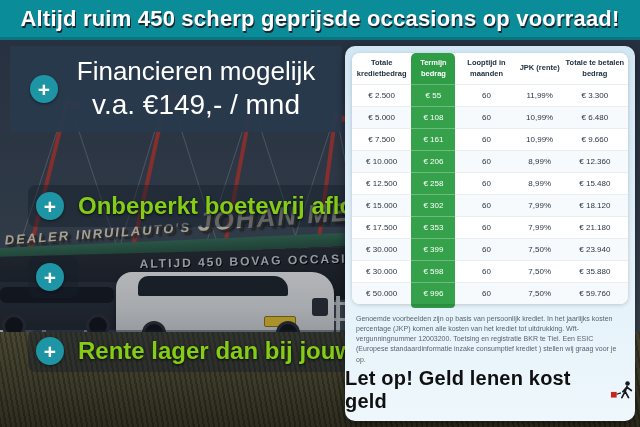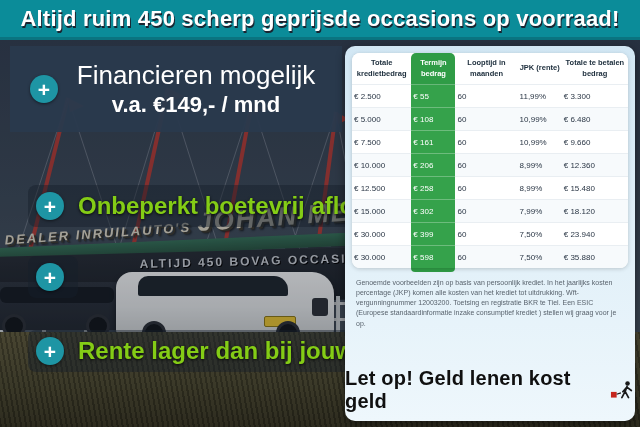--- a/index.html
+++ b/index.html
@@ -66,50 +66,50 @@
       linear-gradient(180deg,#5b5534 0%,#474327 55%,#343019 100%);
   }
   .photo-overlay{position:absolute;inset:0;background:rgba(13,18,28,.28);}
   
   .headline-box{
     position:absolute;left:10px;top:46px;width:332px;height:86px;
     background:rgba(42,57,77,.96);display:flex;align-items:center;
   }
   .headline-text{flex:1;text-align:center;color:#fff;padding-right:8px;}
   .hl1{font-size:26px;font-weight:400;line-height:1.2;}
-  .hl2{font-size:22px;font-weight:700;line-height:1.25;}
+  .hl2{font-size:28px;font-weight:400;line-height:1.25;}
   .plus{
     width:28px;height:28px;border-radius:50%;background:#1e95a4;flex:0 0 auto;
     display:flex;align-items:center;justify-content:center;
     color:#fff;font-size:21px;font-weight:700;line-height:1;
     box-shadow:0 1px 3px rgba(0,0,0,.5);
   }
   .headline-box .plus{margin-left:20px;}
   .usp{
     position:absolute;left:28px;display:flex;align-items:center;gap:14px;
     background:rgba(22,30,43,.45);border-radius:8px;padding:7px 14px 7px 8px;
   }
   .usp .label{color:#84cc16;font-size:24px;text-shadow:0 1px 3px rgba(0,0,0,.85);white-space:nowrap;font-weight:bold;}
   .usp1{top:185px;} .usp2{top:256px;} .usp3{top:330px;}
   
   .panel{
     position:absolute;left:345px;top:46px;width:290px;height:375px;border-radius:10px;
     background:linear-gradient(180deg,#d2e7f4 0%,#e3f1f9 60%,#eef7fc 100%);
     box-shadow:0 3px 10px rgba(0,0,0,.45);box-sizing:border-box;
   }
-  .card{position:relative;margin:7px 7px 10px 7px;height:215px;}
+  .card{position:relative;margin:7px 7px 10px 7px;height:251px;}
   .table-wrap{position:relative;z-index:1;height:100%;border-radius:8px;overflow:hidden;background:#fff;box-shadow:0 1px 4px rgba(0,0,0,.18);}
   table{width:100%;height:100%;border-collapse:collapse;table-layout:fixed;}
   col.c1{width:21.5%;} col.c2{width:16%;} col.c3{width:22.5%;} col.c4{width:16%;} col.c5{width:24%;}
   th{
     font-size:7.5px;font-weight:700;color:#20313f;text-align:center;vertical-align:middle;
     padding:5px 2px;line-height:1.4;background:#fff;
   }
   td{
-    font-size:8px;color:#2a3645;vertical-align:middle;
+    font-size:8px;color:#2a3645;text-align:center;vertical-align:middle;
     padding:3px 2px;border-top:1px solid #e9eef2;background:#fff;
   }
   tbody tr:nth-child(even) td{background:#f7fafc;}
   th.hl{background:#2f9c46;color:#fff;border-radius:5px 5px 0 0;}
   td.hl{background:#35a24b !important;color:#fff;border-top:1px solid rgba(255,255,255,.28);}
   .green-overhang{
     position:absolute;z-index:0;left:21.5%;width:16%;top:calc(100% - 4px);height:8px;
     background:#2f9c46;border-radius:0 0 4px 4px;
   }
   .note-blue{
@@ -262,32 +262,46 @@
                 <td>€ 15.480</td>
               </tr>
               <tr>
                 <td>€ 15.000</td>
                 <td class="hl">€ 302</td>
                 <td>60</td>
                 <td>7,99%</td>
                 <td>€ 18.120</td>
               </tr>
               <tr>
+                <td>€ 17.500</td>
+                <td class="hl">€ 353</td>
+                <td>60</td>
+                <td>7,99%</td>
+                <td>€ 21.180</td>
+              </tr>
+              <tr>
                 <td>€ 30.000</td>
                 <td class="hl">€ 399</td>
                 <td>60</td>
                 <td>7,50%</td>
                 <td>€ 23.940</td>
               </tr>
               <tr>
                 <td>€ 30.000</td>
                 <td class="hl">€ 598</td>
                 <td>60</td>
                 <td>7,50%</td>
                 <td>€ 35.880</td>
+              </tr>
+              <tr>
+                <td>€ 50.000</td>
+                <td class="hl">€ 996</td>
+                <td>60</td>
+                <td>7,50%</td>
+                <td>€ 59.760</td>
               </tr>
             </tbody>
         </table>
       </div>
     </div>
     <div class="note-body">Genoemde voorbeelden zijn op basis van persoonlijk krediet. In het jaarlijks kosten percentage (JKP) komen alle kosten van het krediet tot uitdrukking. Wft-vergunningnummer 12003200. Toetsing en registratie BKR te Tiel. Een ESIC (Europese standaardinformatie inzake consumptief krediet ) stellen wij graag voor je op.</div>
     <div class="warning-row">
       <span class="wtext">Let op! Geld lenen kost geld</span>
       <svg class="afm-icon" width="26" height="20" viewBox="0 0 26 20">
         <rect x="1" y="12" width="6" height="6" fill="#c5261d"></rect>

